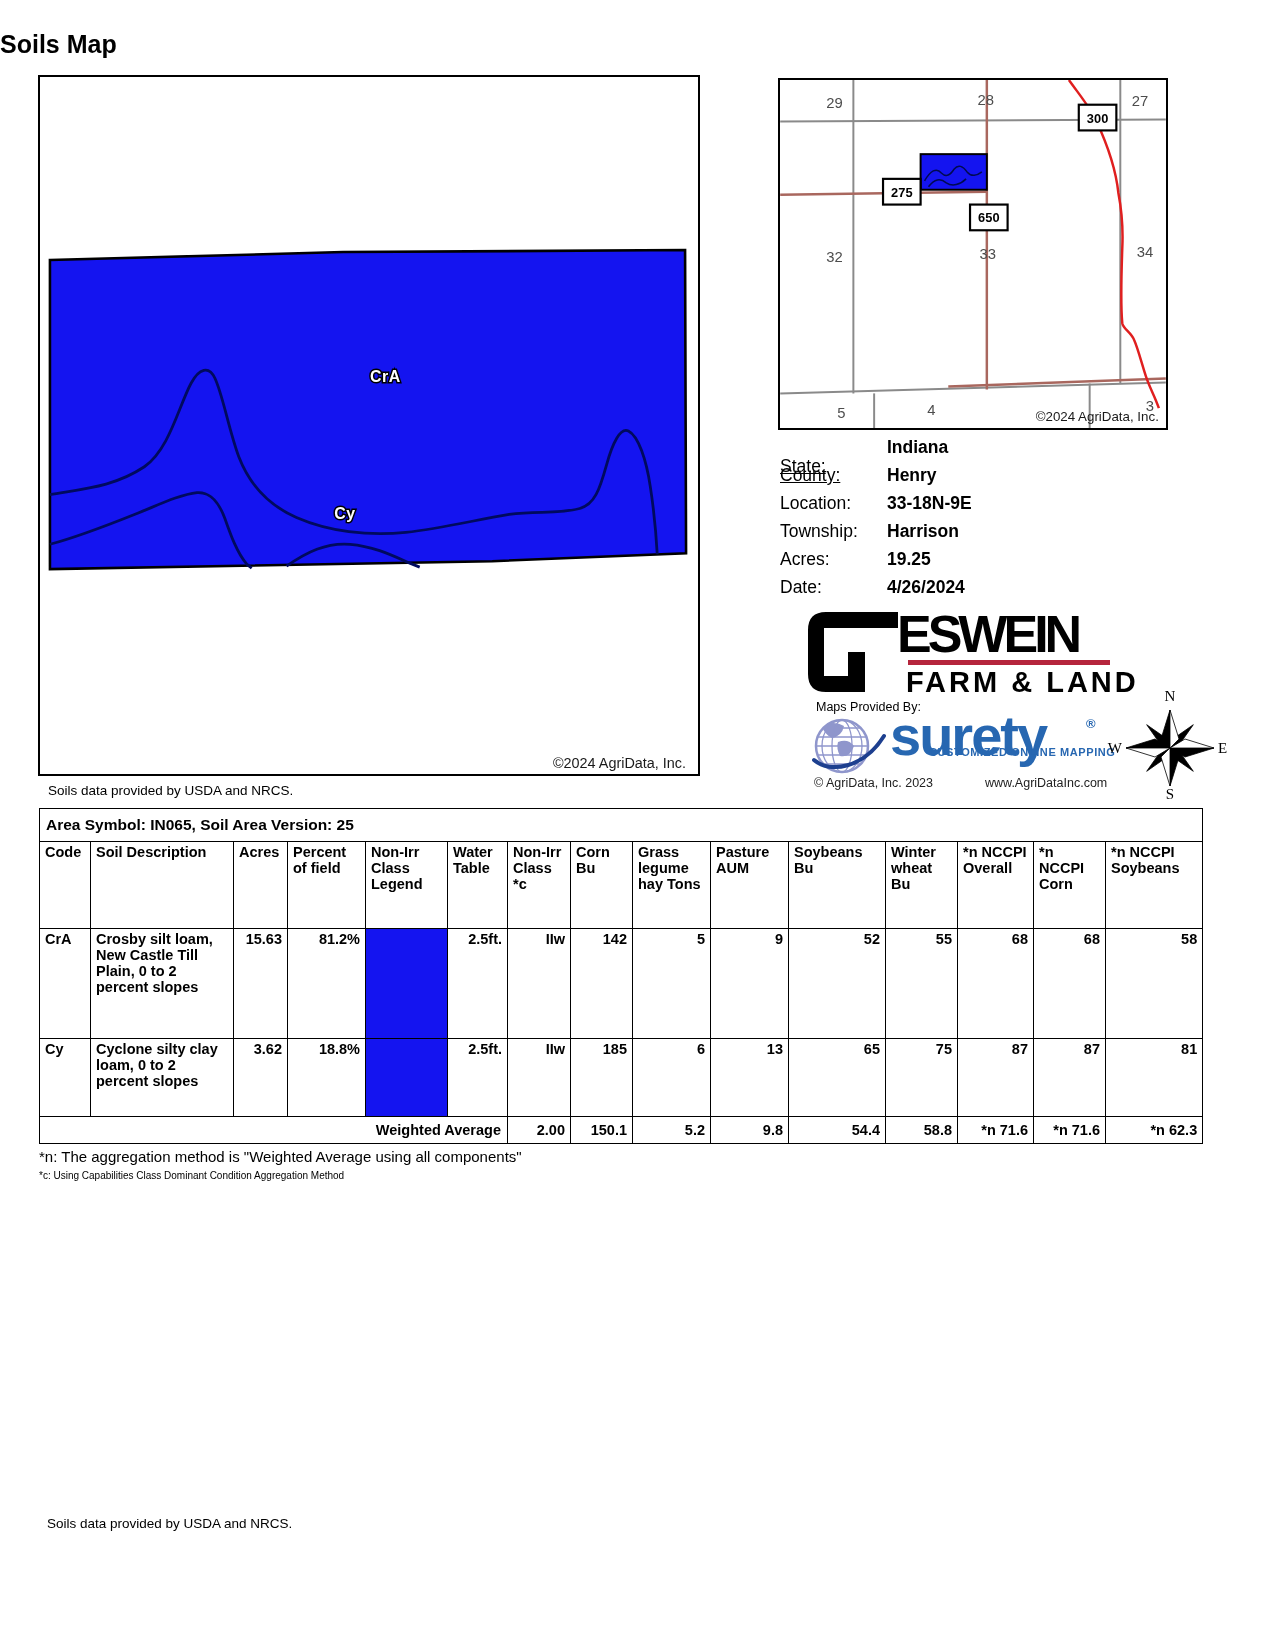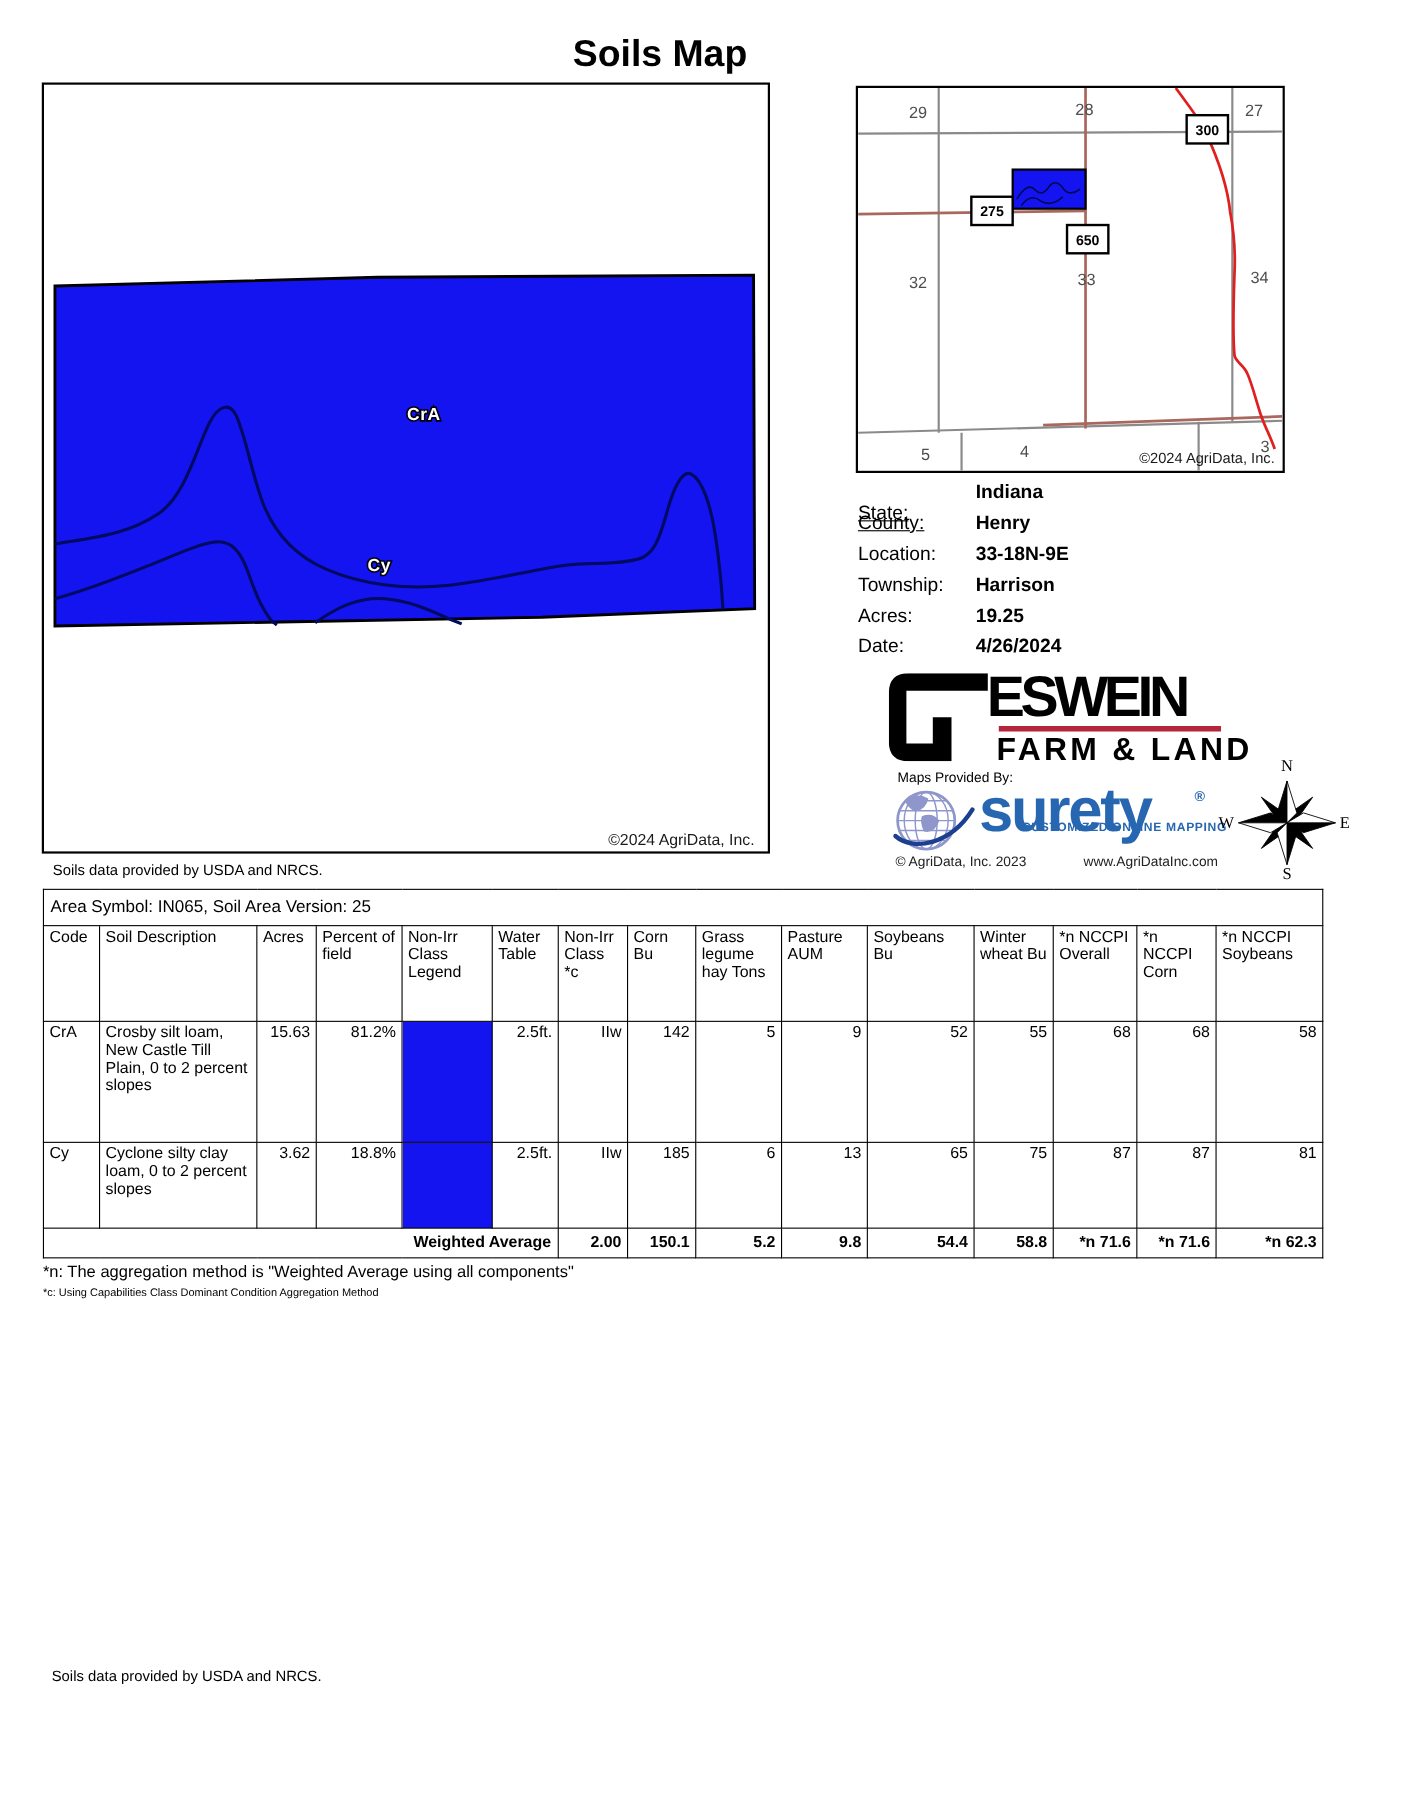--- a/index.html
+++ b/index.html
@@ -2,21 +2,21 @@
 <html><head>
 <meta charset="utf-8">
 <style>
   html,body{margin:0;padding:0;}
   body{
     width:1275px;height:1650px;position:relative;background:#fff;
     font-family:"Liberation Sans",sans-serif;color:#000;overflow:hidden;
   }
   .abs{position:absolute;}
   
-  .page-title{left:0;top:30px;width:1200px;text-align:center;font-size:34px;font-weight:bold;}
+  .page-title{left:0;top:30px;width:1200px;text-align:left;font-size:25px;font-weight:bold;}
   
   .map-box{left:38px;top:75px;width:662px;height:701px;border:2px solid #000;box-sizing:border-box;background:#fff;}
   .map-box svg{display:block;width:100%;height:100%;}
   .soil-label{font-family:"Liberation Sans",sans-serif;font-size:16px;font-weight:bold;fill:#fff;stroke:#000;stroke-width:3px;paint-order:stroke;letter-spacing:.5px;}
   .map-copy{font-size:14.5px;fill:#1a1a1a;}
   
   .plat-box{left:778px;top:78px;width:390px;height:352px;border:2px solid #000;box-sizing:border-box;background:#fff;}
   .plat-box svg{display:block;width:100%;height:100%;}
   .sec-num{font-size:15px;fill:#4d4d4d;}
   .road-lbl{font-size:13px;font-weight:bold;fill:#000;}
@@ -41,21 +41,21 @@
   
   .compass{left:1100px;top:683px;width:150px;height:118px;}
   .cmp-txt{font-family:"Liberation Serif",serif;font-size:15px;fill:#000;}
   
   .soils-note-top{left:48px;top:783px;font-size:13.5px;}
   .footnote1{left:39px;top:1148px;font-size:15px;}
   .footnote2{left:39px;top:1170px;font-size:10px;}
   .soils-note-bottom{left:47px;top:1516px;font-size:13.5px;}
   
   .soil-table{position:absolute;left:39px;top:808px;width:1163px;border-collapse:collapse;table-layout:fixed;font-size:14.5px;}
-  .soil-table td,.soil-table th{border:1.6px solid #000;padding:2px 5px;vertical-align:top;text-align:left;font-weight:normal;overflow:hidden;}
+  .soil-table td,.soil-table th{border:1.6px solid #000;padding:2px 5px;vertical-align:top;text-align:left;font-weight:bold;overflow:hidden;}
   .soil-table .area-row td{font-size:15.5px;height:24px;padding:4px 6px;vertical-align:middle;}
   .soil-table .head-row th{height:82px;}
   .soil-table .row1 td{height:105px;}
   .soil-table .row2 td{height:73px;}
   .soil-table .num{text-align:right;}
   .soil-table .wavg-row td{height:22px;font-weight:bold;vertical-align:middle;margin-top:36px;}
   .soil-table .wavg-label{text-align:right;padding-right:6px;}
 </style>
 </head>
 <body>

